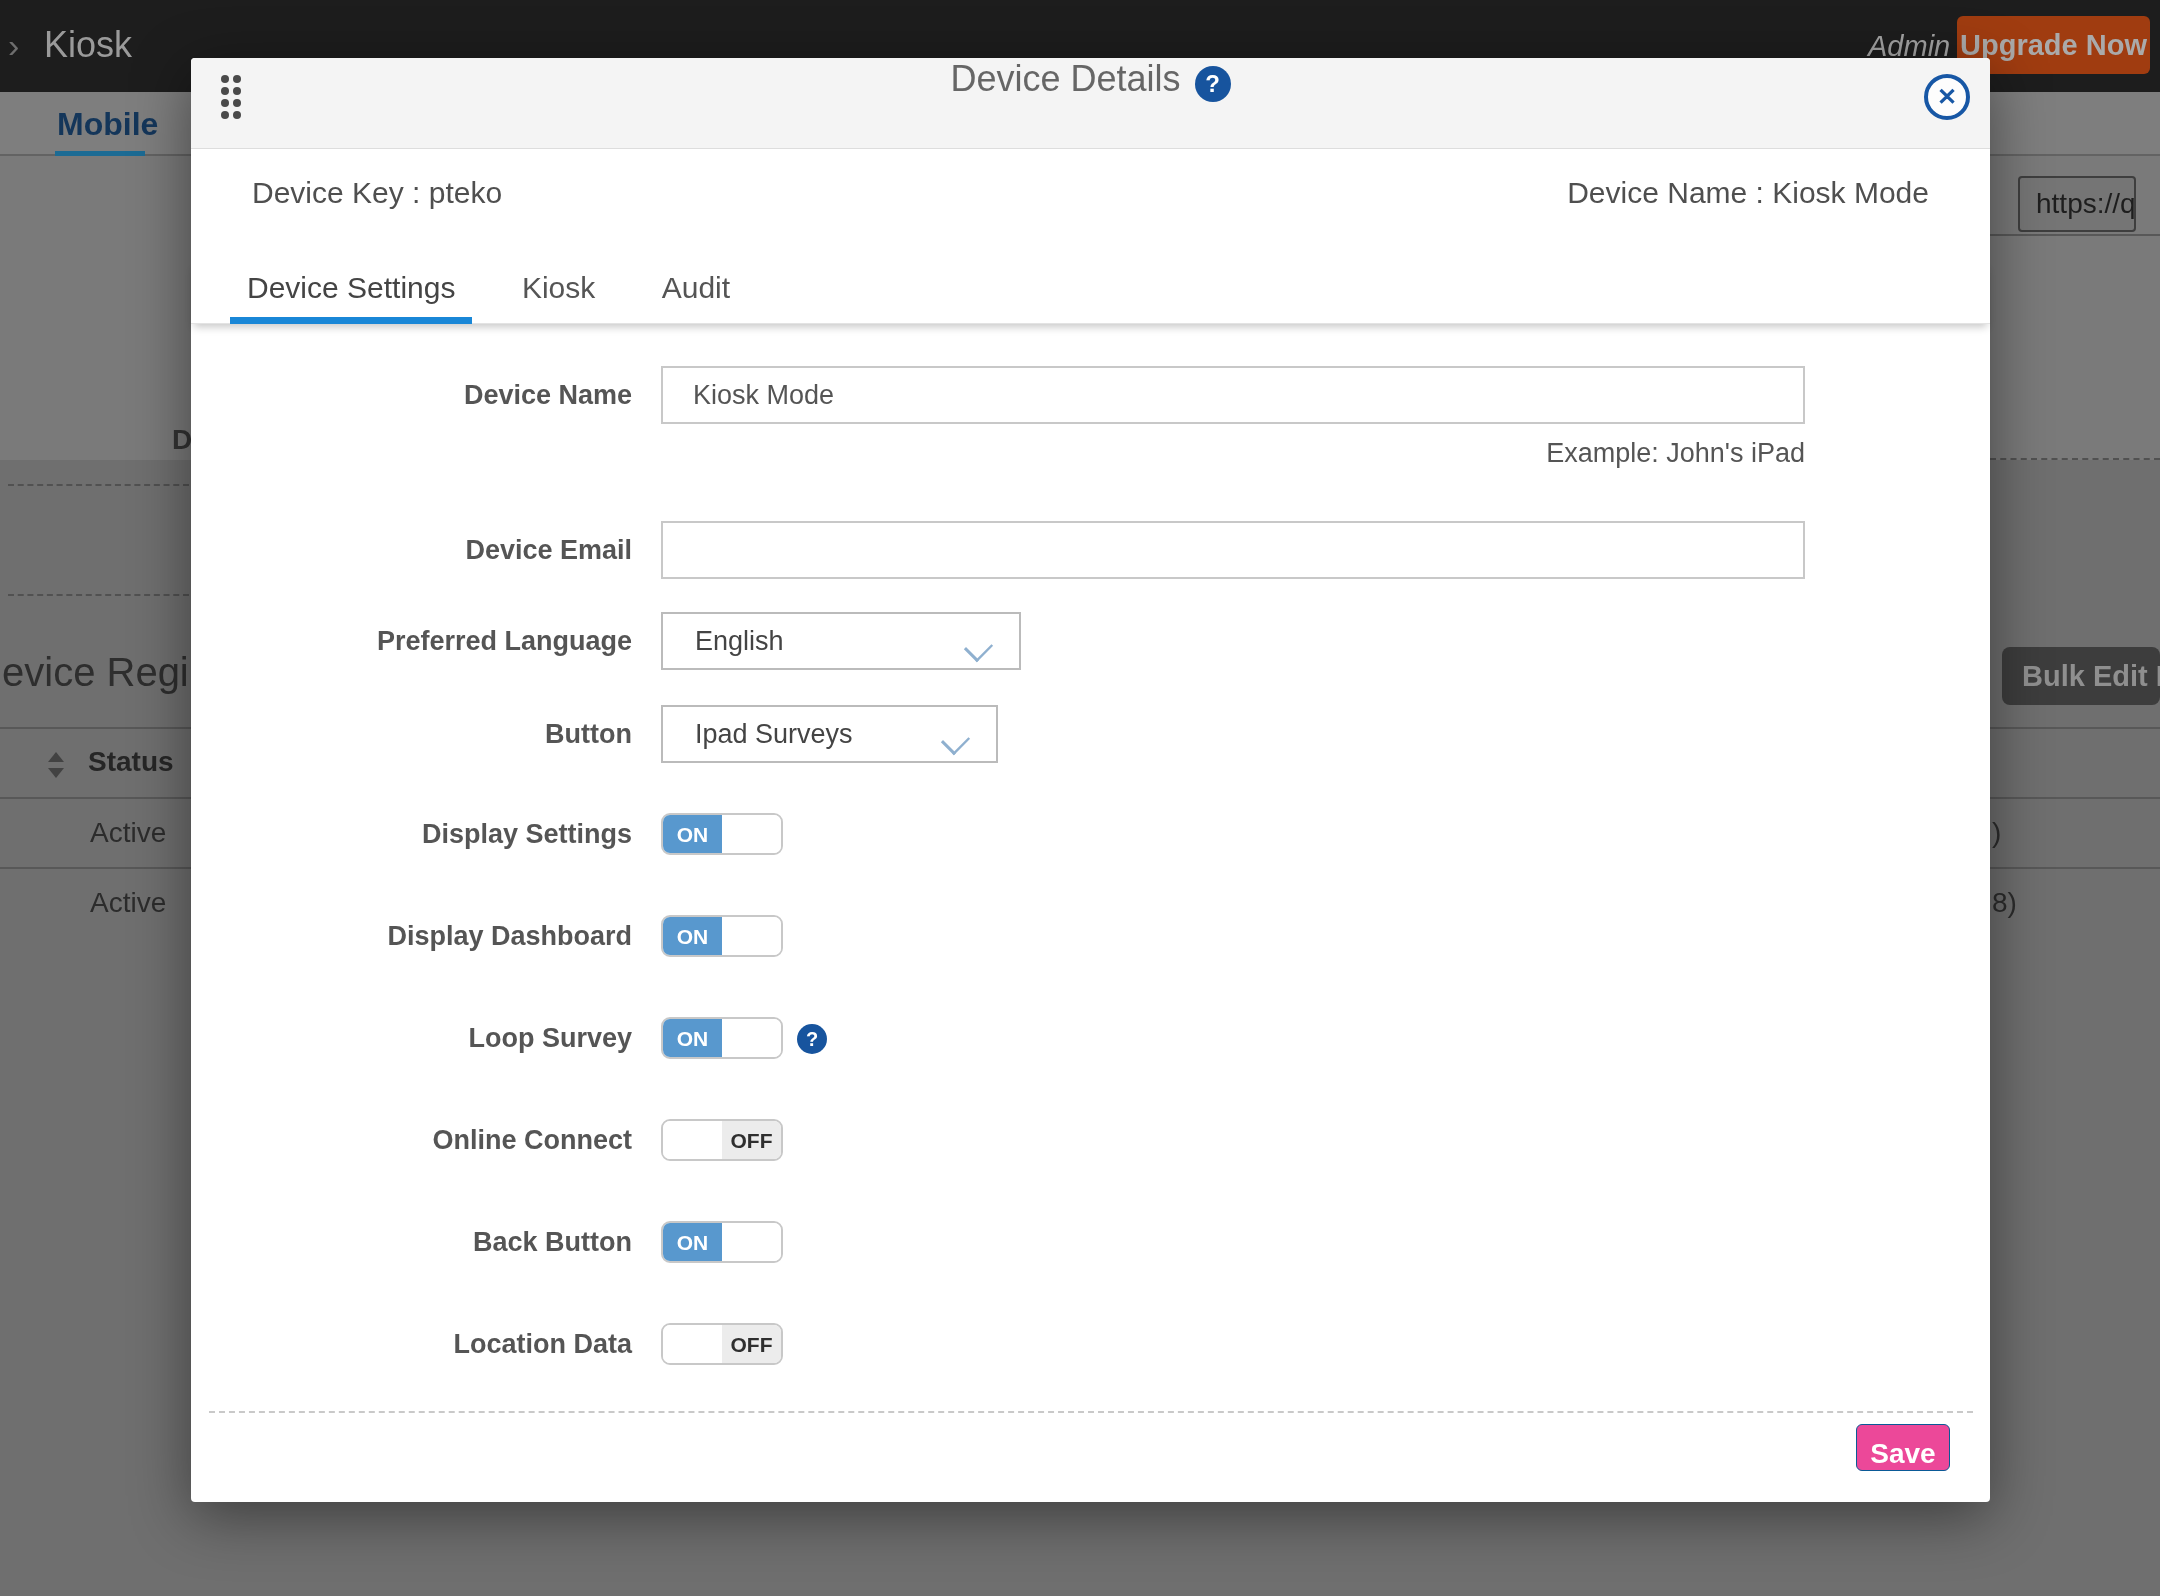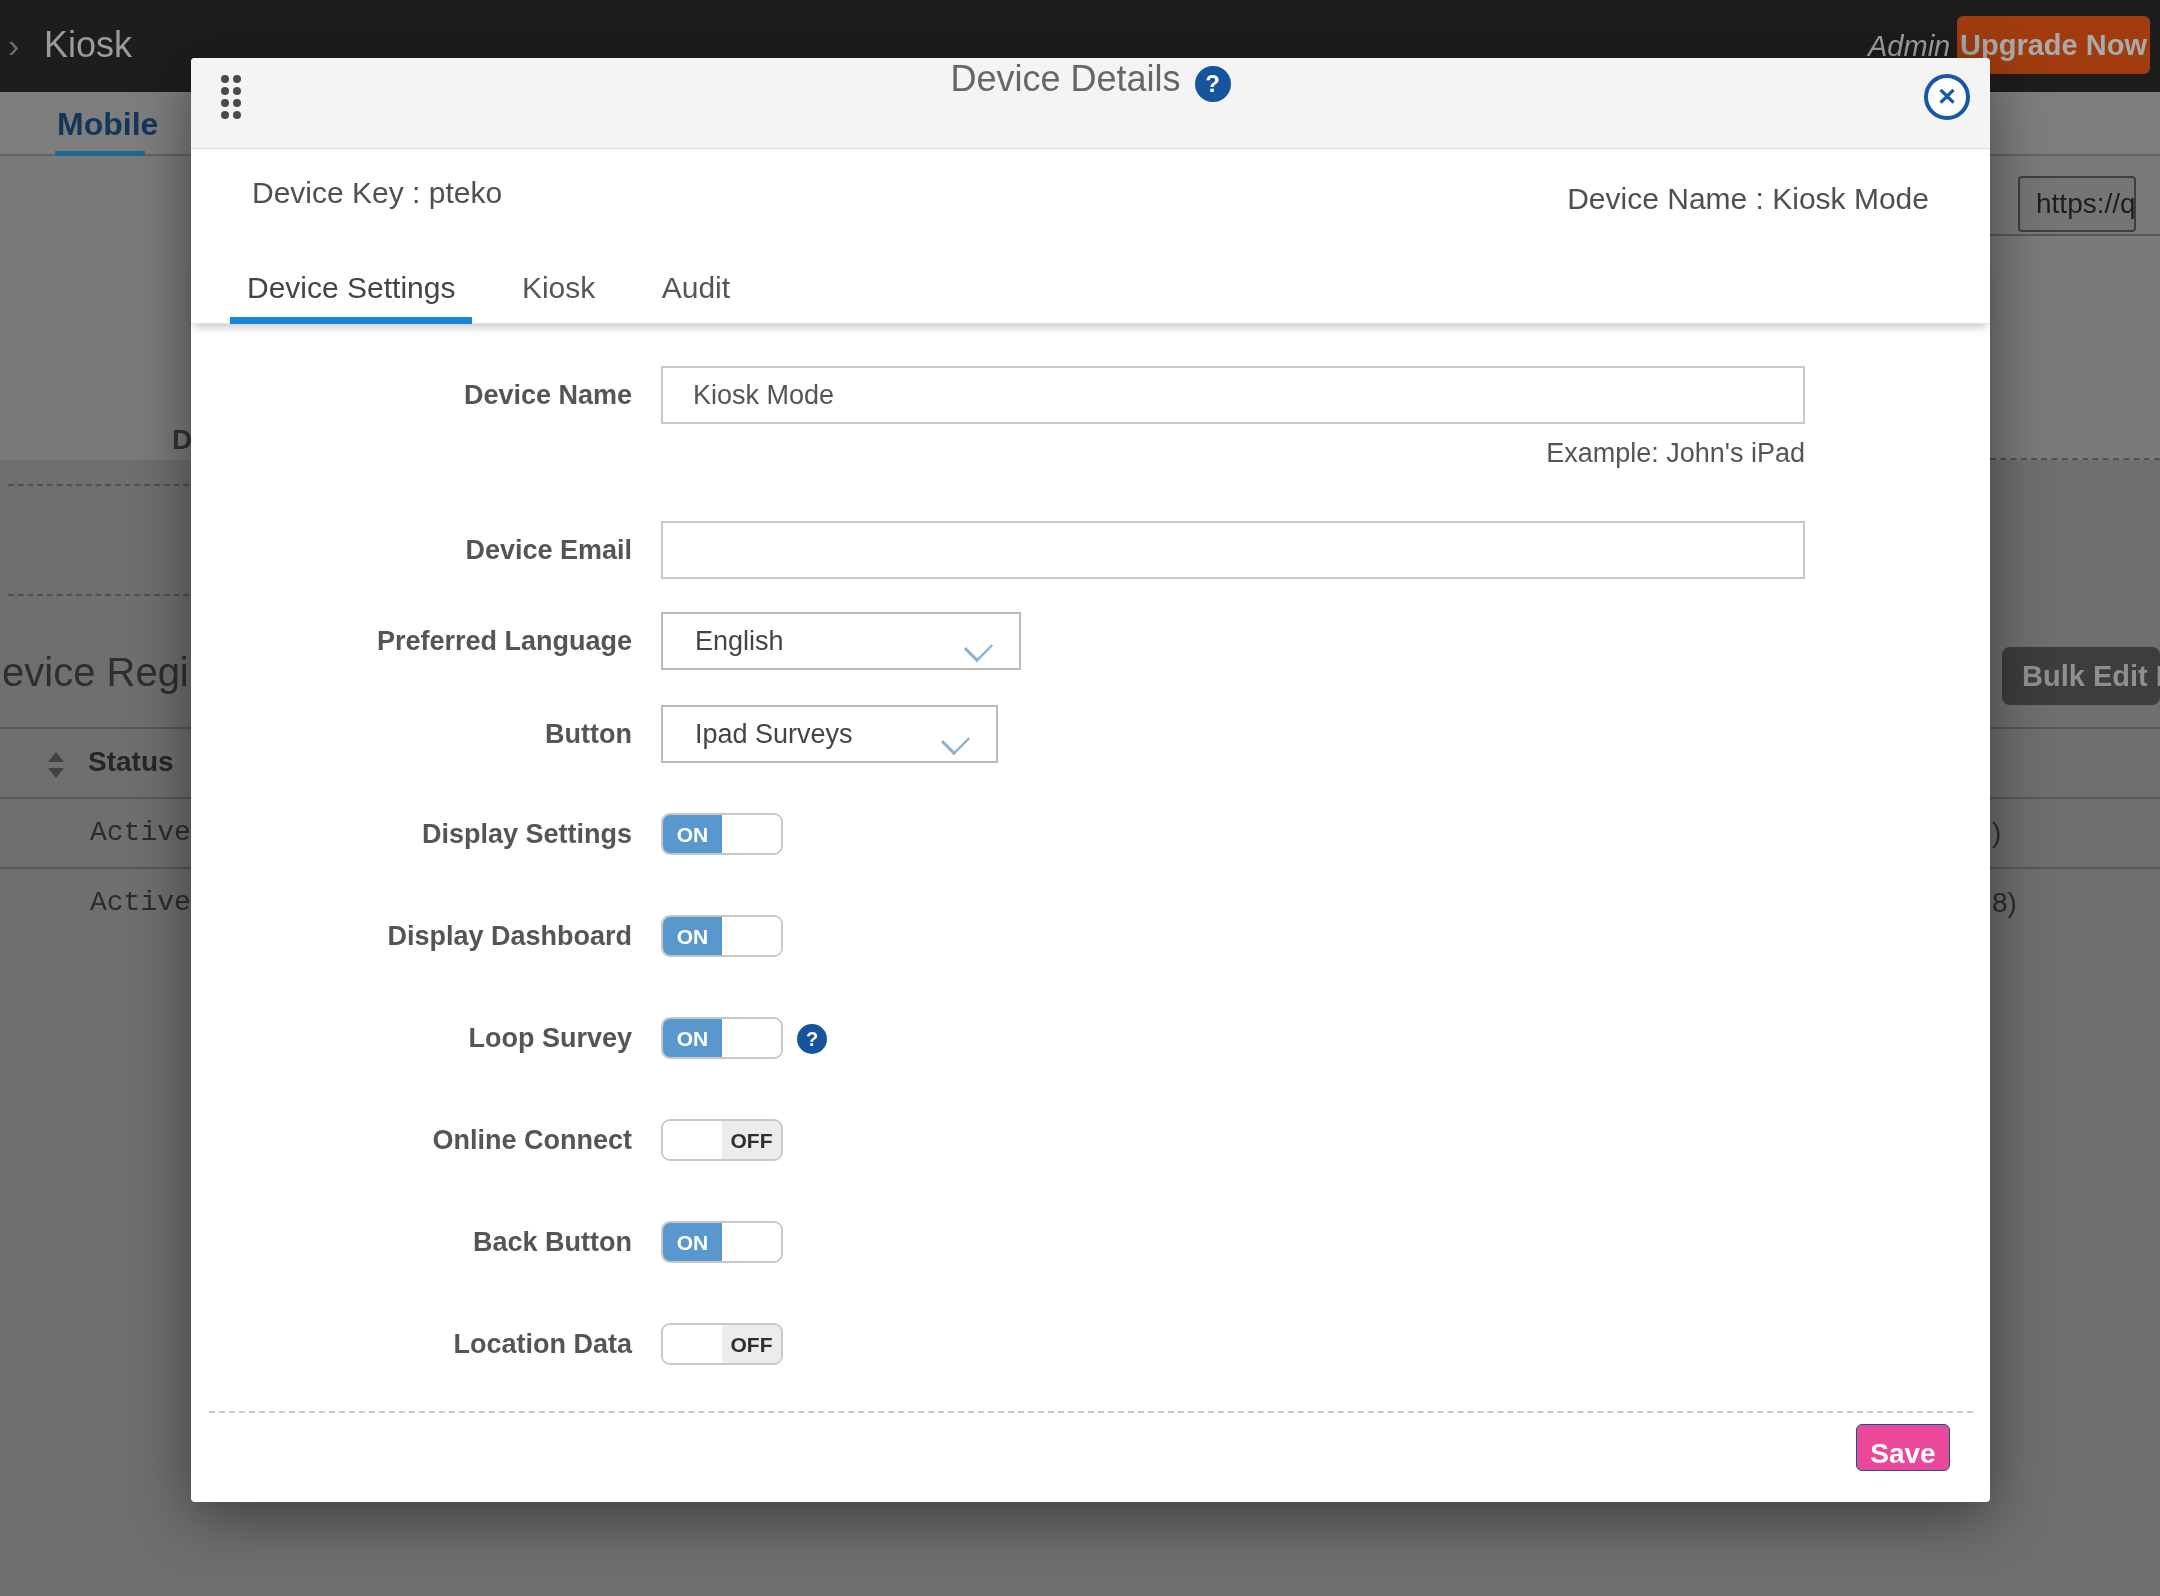--- a/index.html
+++ b/index.html
@@ -37,42 +37,42 @@
   .bulk-btn { position:absolute; left:2002px; top:647px; width:158px; height:58px; background:#3d3d3d;
               border-radius:8px; color:#8f8f8f; font-weight:bold; font-size:29px; line-height:58px;
               padding-left:20px; white-space:nowrap; overflow:hidden; }
 
   .status-header { position:absolute; left:88px; top:746px; font-size:28px; font-weight:bold; color:#262626; }
   .sort-icon { position:absolute; left:48px; top:752px; width:16px; height:26px; }
   .sort-icon .up   { position:absolute; top:0; left:0; width:0; height:0; border-left:8px solid transparent;
                      border-right:8px solid transparent; border-bottom:10px solid #424242; }
   .sort-icon .down { position:absolute; bottom:0; left:0; width:0; height:0; border-left:8px solid transparent;
                      border-right:8px solid transparent; border-top:10px solid #424242; }
-  .row-status { position:absolute; font-size:28px; color:#2c2c2c;font-family:Liberation Mono, monospace; }
+  .row-status { position:absolute; font-size:28px; color:#2c2c2c; }
   .row-fragment { position:absolute; font-size:28px; color:#2c2c2c; }
 
   
   .modal { position:absolute; left:191px; top:58px; width:1799px; height:1444px; background:#ffffff;
            border-radius:4px; box-shadow:0 14px 60px rgba(0,0,0,0.45); }
   .modal-header { position:absolute; left:0; top:0; width:100%; height:91px; background:#f4f4f4;
                   border-bottom:1px solid #dddddd; border-radius:4px 4px 0 0; text-align:center; }
   .modal-title { display:inline-block; font-size:36px; color:#666666; }
   .help-badge { display:inline-block; vertical-align:middle; margin-left:14px; margin-top:-6px; width:36px; height:36px;
                 border-radius:50%; background:#17549e; color:#ffffff; font-weight:bold; font-size:24px;
                 line-height:36px; text-align:center; }
   .close-btn { position:absolute; right:20px; top:16px; width:46px; height:46px; border-radius:50%;
                border:4px solid #1757a5; background:#fdfdfd; color:#1757a5; font-weight:bold; font-size:24px;
                line-height:38px; text-align:center; cursor:pointer; }
   .drag-handle { position:absolute; left:30px; top:17px; display:grid; grid-template-columns:8px 8px;
                  grid-auto-rows:8px; gap:4px; }
   .drag-handle i { width:8px; height:8px; border-radius:50%; background:#4a4a4a; }
 
   .keyrow { position:absolute; left:61px; right:61px; top:112px; height:46px; font-size:30px; color:#4f4f4f; }
   .keyrow .left  { position:absolute; left:0; top:0; line-height:46px; }
-  .keyrow .right { position:absolute; right:0; top:6px; line-height:46px; }
+  .keyrow .right { position:absolute; right:0; top:0; line-height:46px; }
 
   .tabs { position:absolute; left:0; right:0; top:203px; height:63px; padding-left:39px;
           border-bottom:1px solid #e3e3e3; box-shadow:0 6px 8px -3px rgba(0,0,0,0.22); }
   .tab { display:inline-block; height:63px; line-height:54px; padding:0 17px; margin-right:28px;
          font-size:30px; color:#555555; cursor:pointer; }
   .tab.active { color:#444444; border-bottom:7px solid #1987d7; }
   .flabel { position:absolute; left:0; width:441px; text-align:right; font-size:27px; font-weight:bold; color:#555555; }
   .text-input { position:absolute; left:470px; width:1144px; height:58px; border:2px solid #c8c8c8; background:#fff;
                 font-family:"Liberation Sans", sans-serif; font-size:27px; color:#555555; padding:0 30px; outline:none; }
   .hint { position:absolute; right:185px; top:380px; font-size:27px; color:#555555; }

